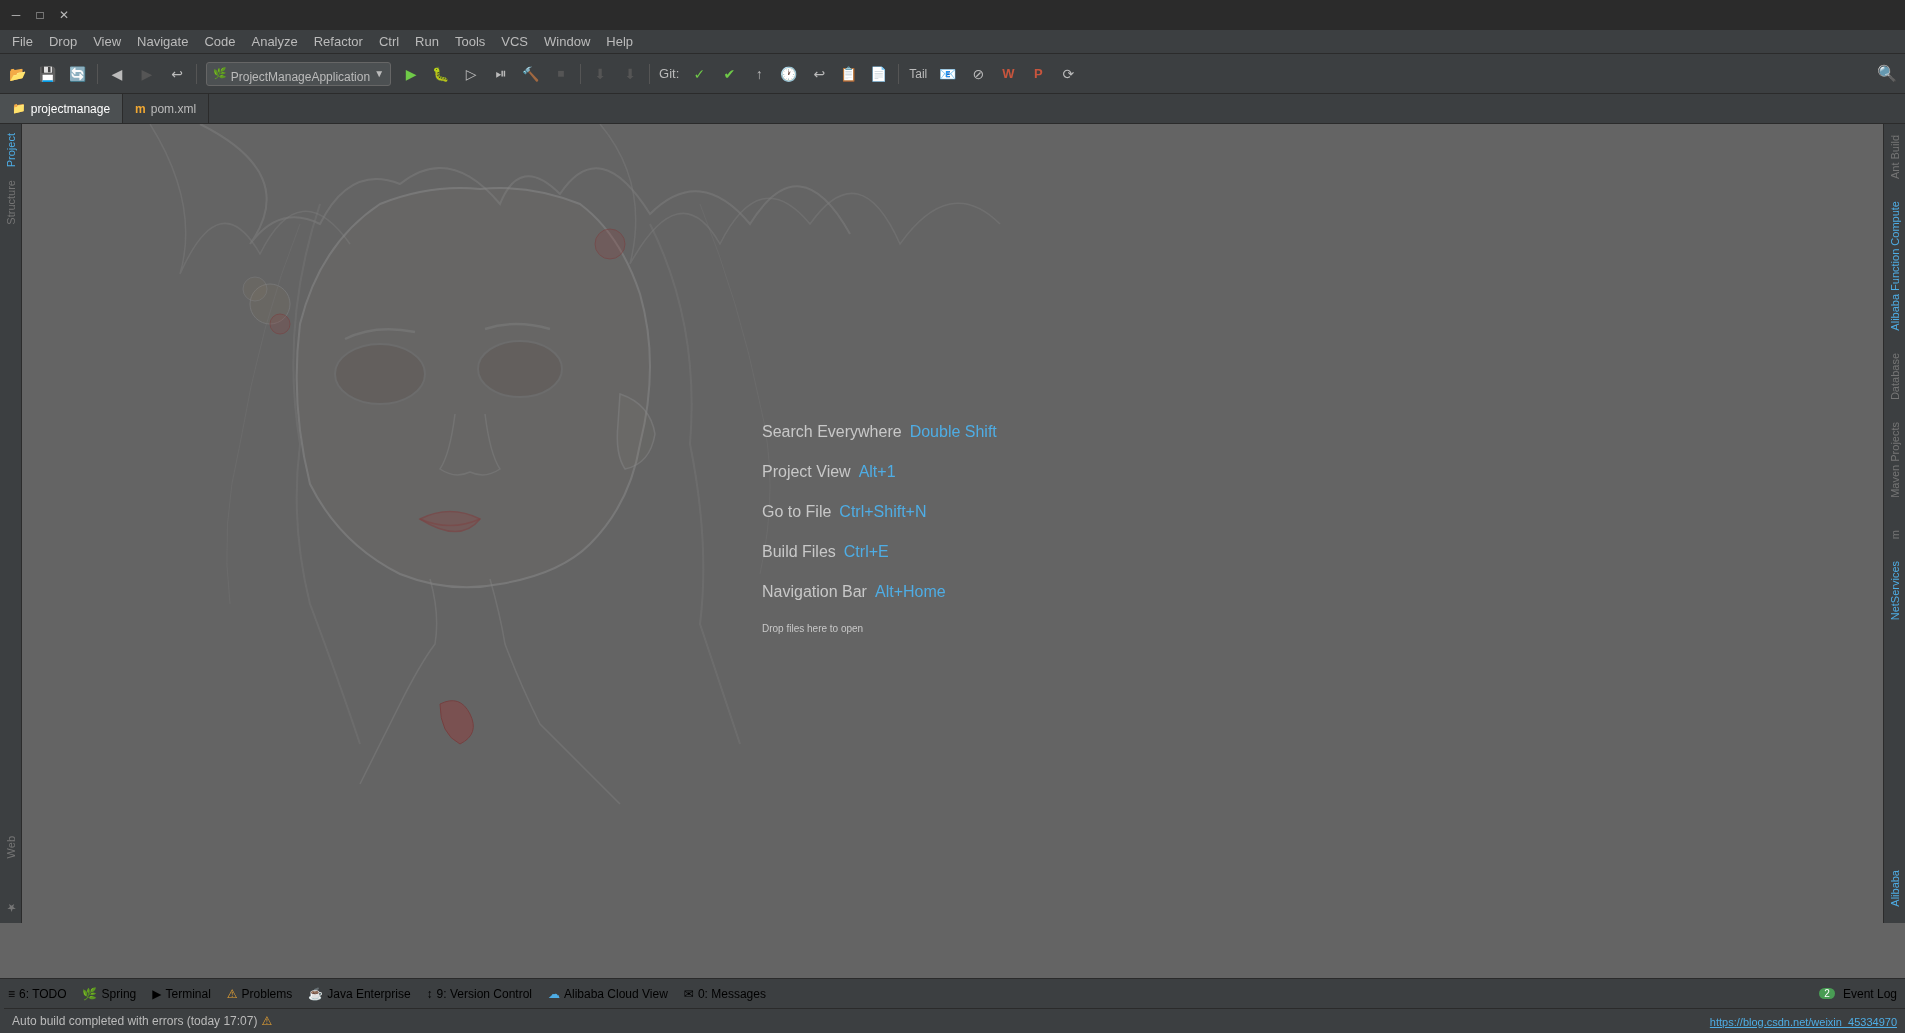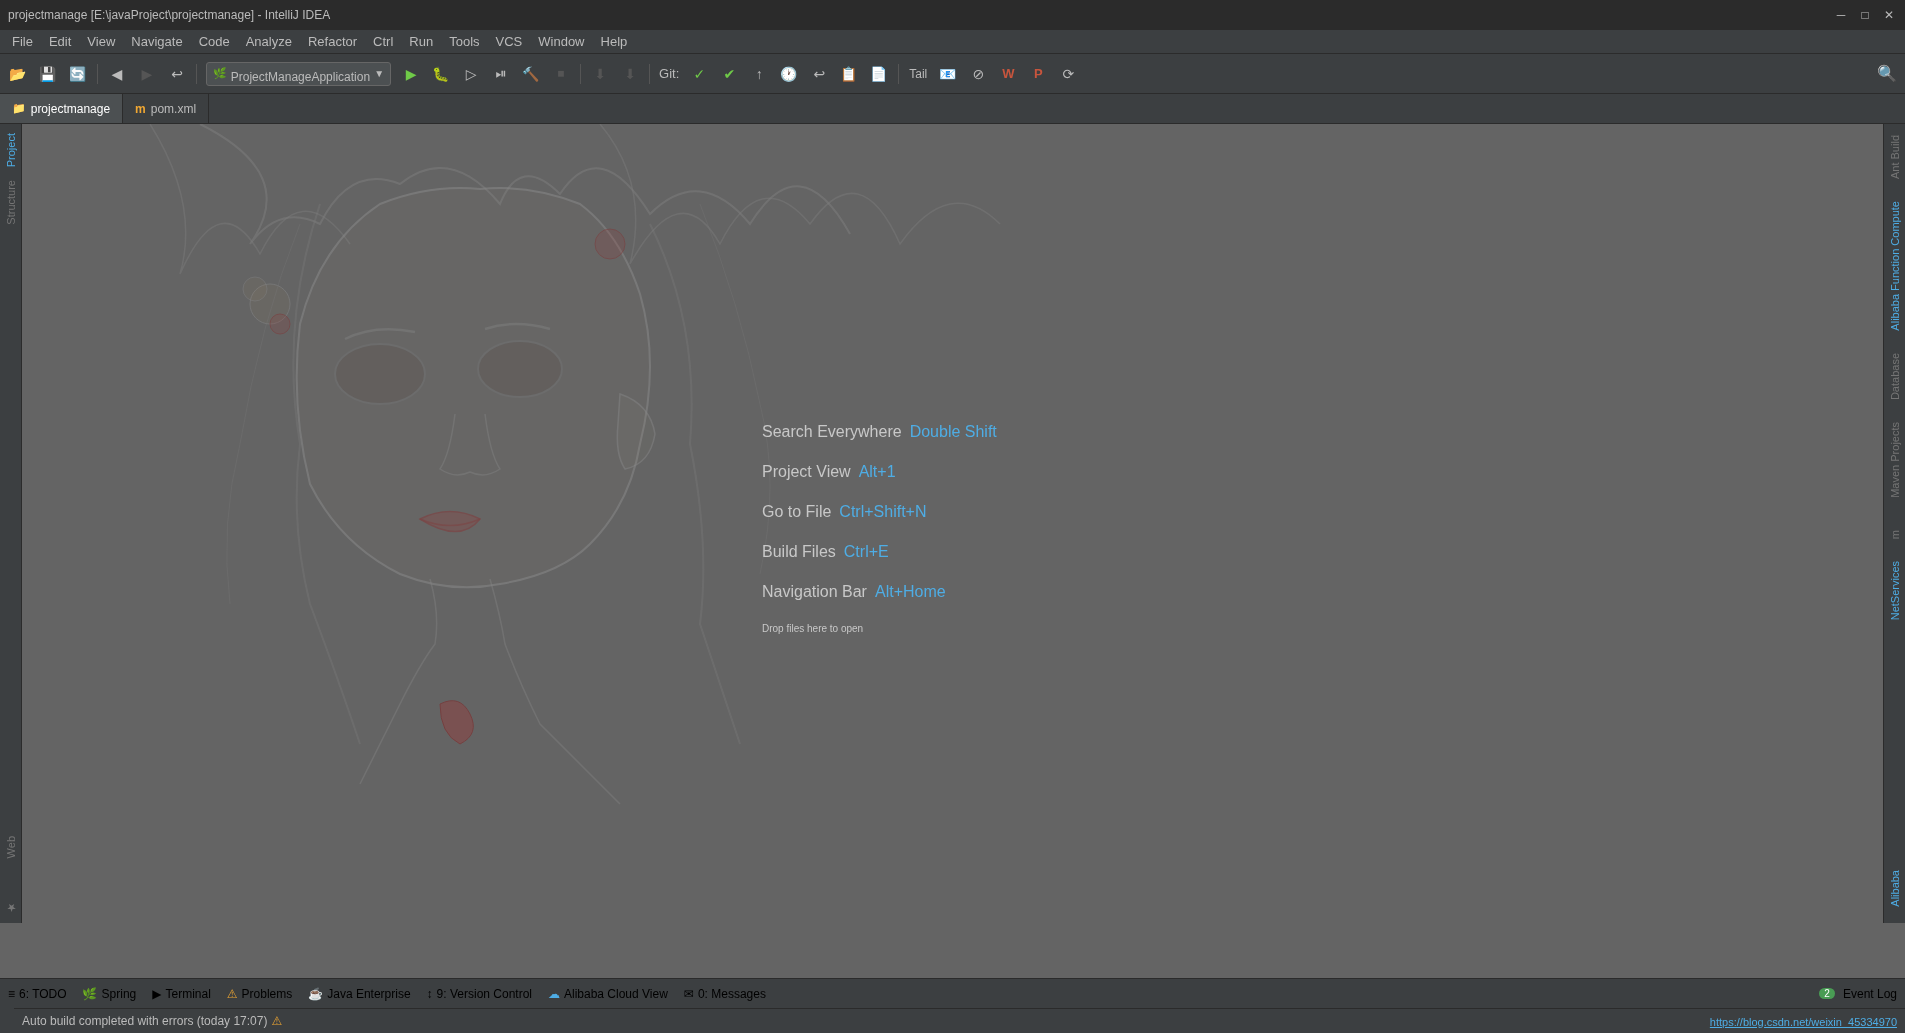--- a/index.html
+++ b/index.html
@@ -269,31 +269,30 @@
       white-space: nowrap;
       cursor: pointer;
       padding: 4px 2px;
     }
     .v-label.blue { color: #4eade5; }
   </style>
 </head>
 <body>
 
 <div id="title-bar">
-  <span class="title-text" style="font-size:12px; color:#bbbbbb;">projectmanage [E:\javaProject\projectmanage] - IntelliJ IDEA</span>
   <div class="window-controls">
     <div class="win-btn">─</div>
     <div class="win-btn">□</div>
     <div class="win-btn">✕</div>
   </div>
 </div>
 
 <div id="menu-bar">
   <div class="menu-item">File</div>
-  <div class="menu-item">Edit</div>
+  <div class="menu-item">Drop</div>
   <div class="menu-item">View</div>
   <div class="menu-item">Navigate</div>
   <div class="menu-item">Code</div>
   <div class="menu-item">Analyze</div>
   <div class="menu-item">Refactor</div>
   <div class="menu-item">Ctrl</div>
   <div class="menu-item">Run</div>
   <div class="menu-item">Tools</div>
   <div class="menu-item">VCS</div>
   <div class="menu-item">Window</div>
@@ -479,19 +478,19 @@
   <div class="status-tab">
     <span style="font-size:12px;">✉</span>
     <span style="font-size:12px;">0: Messages</span>
   </div>
   <div style="margin-left:auto;" class="status-tab">
     <span class="count-badge-green" style="background:#499c54; color:white; border-radius:8px; padding:0 5px; font-size:10px;">2</span>
     <span style="font-size:12px; margin-left:4px;">Event Log</span>
   </div>
 </div>
 
-<div style="position: absolute; bottom: 0; left: 14px; right: 0; height: 25px; background: #3c3f41; border-top: 1px solid #2b2b2b; display: flex; align-items: center; padding: 0 8px; z-index: 100;">
+<div style="position: absolute; bottom: 0; left: 4px; right: 0; height: 25px; background: #3c3f41; border-top: 1px solid #2b2b2b; display: flex; align-items: center; padding: 0 8px; z-index: 100;">
   <span style="font-size:12px; color:#bbbbbb;">Auto build completed with errors (today 17:07)</span>
   <span style="color:#f0a732; margin-left:4px; font-size:12px;">⚠</span>
   <div style="margin-left: auto;">
     <span style="color:#4eade5; font-size:11px; text-decoration:underline; cursor:pointer;">https://blog.csdn.net/weixin_45334970</span>
   </div>
 </div>
 
 </body></html>

